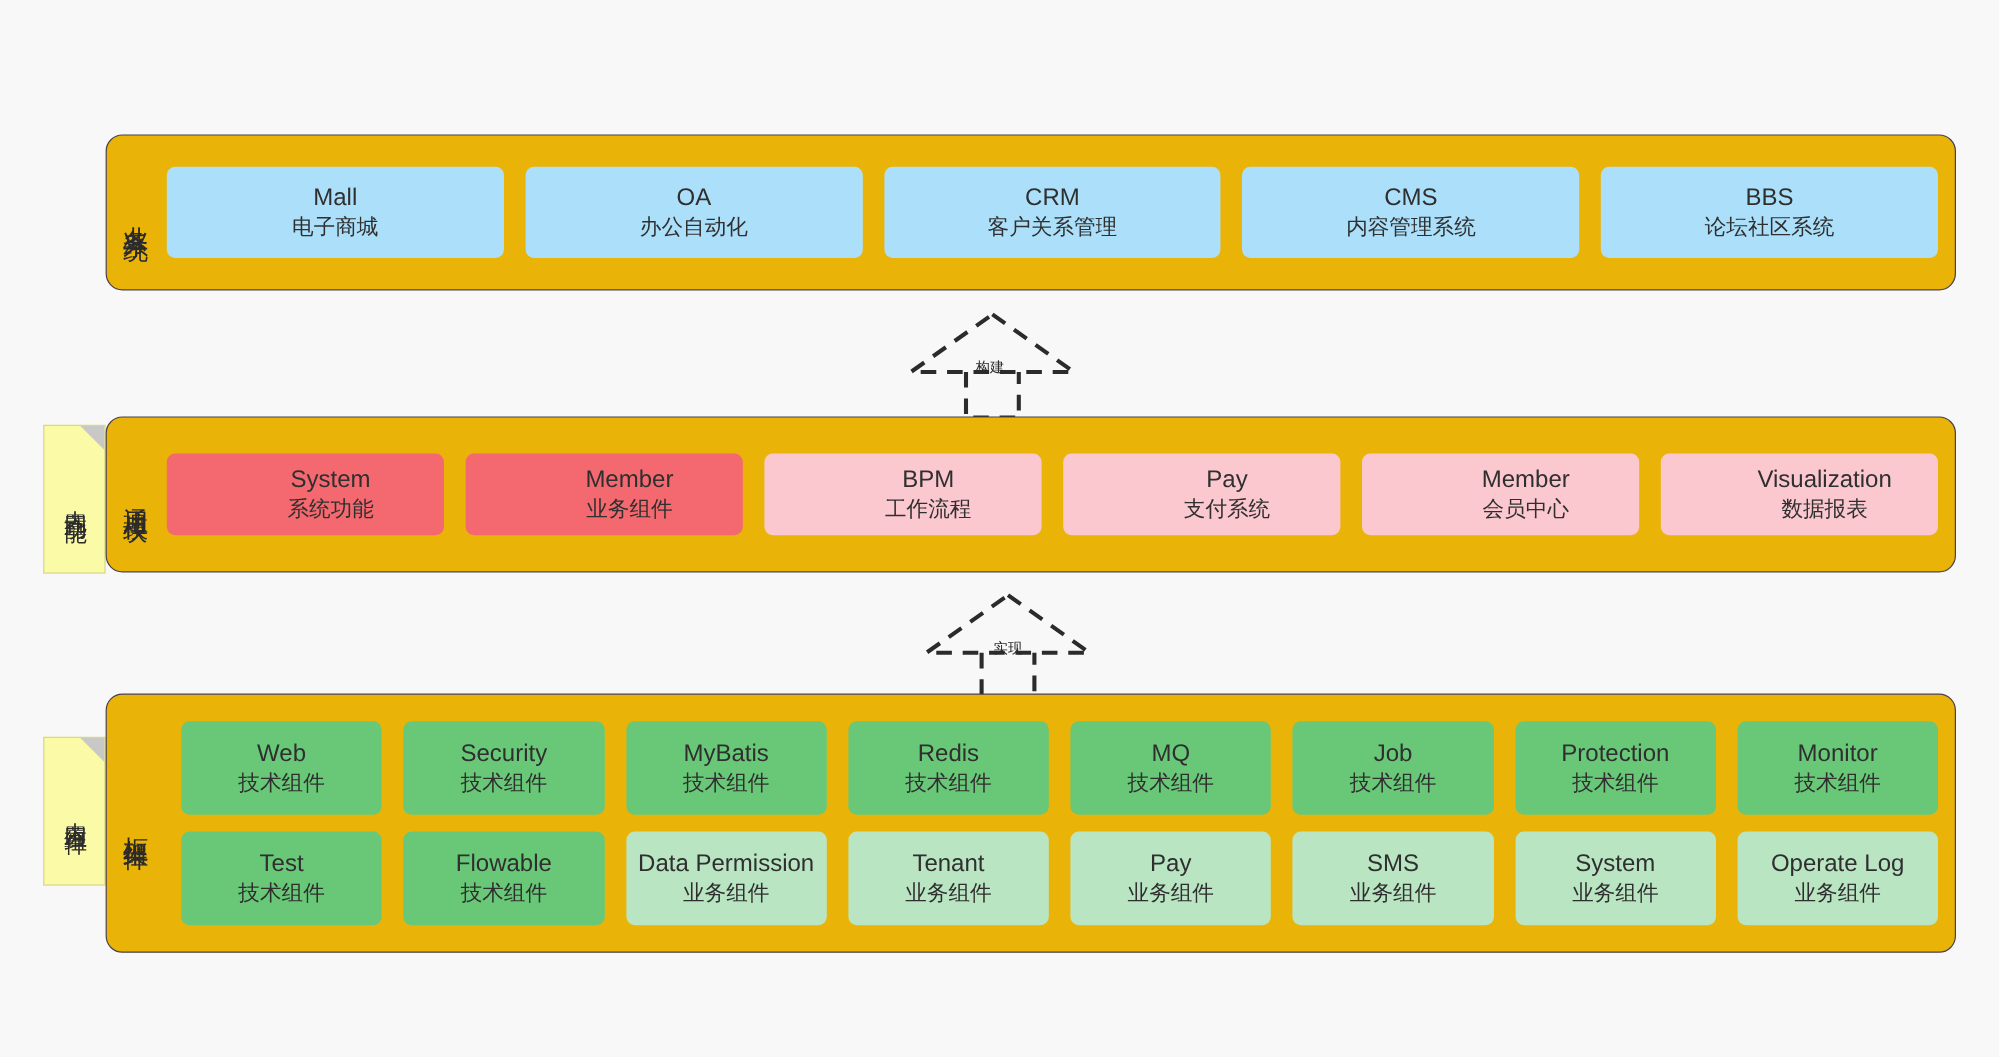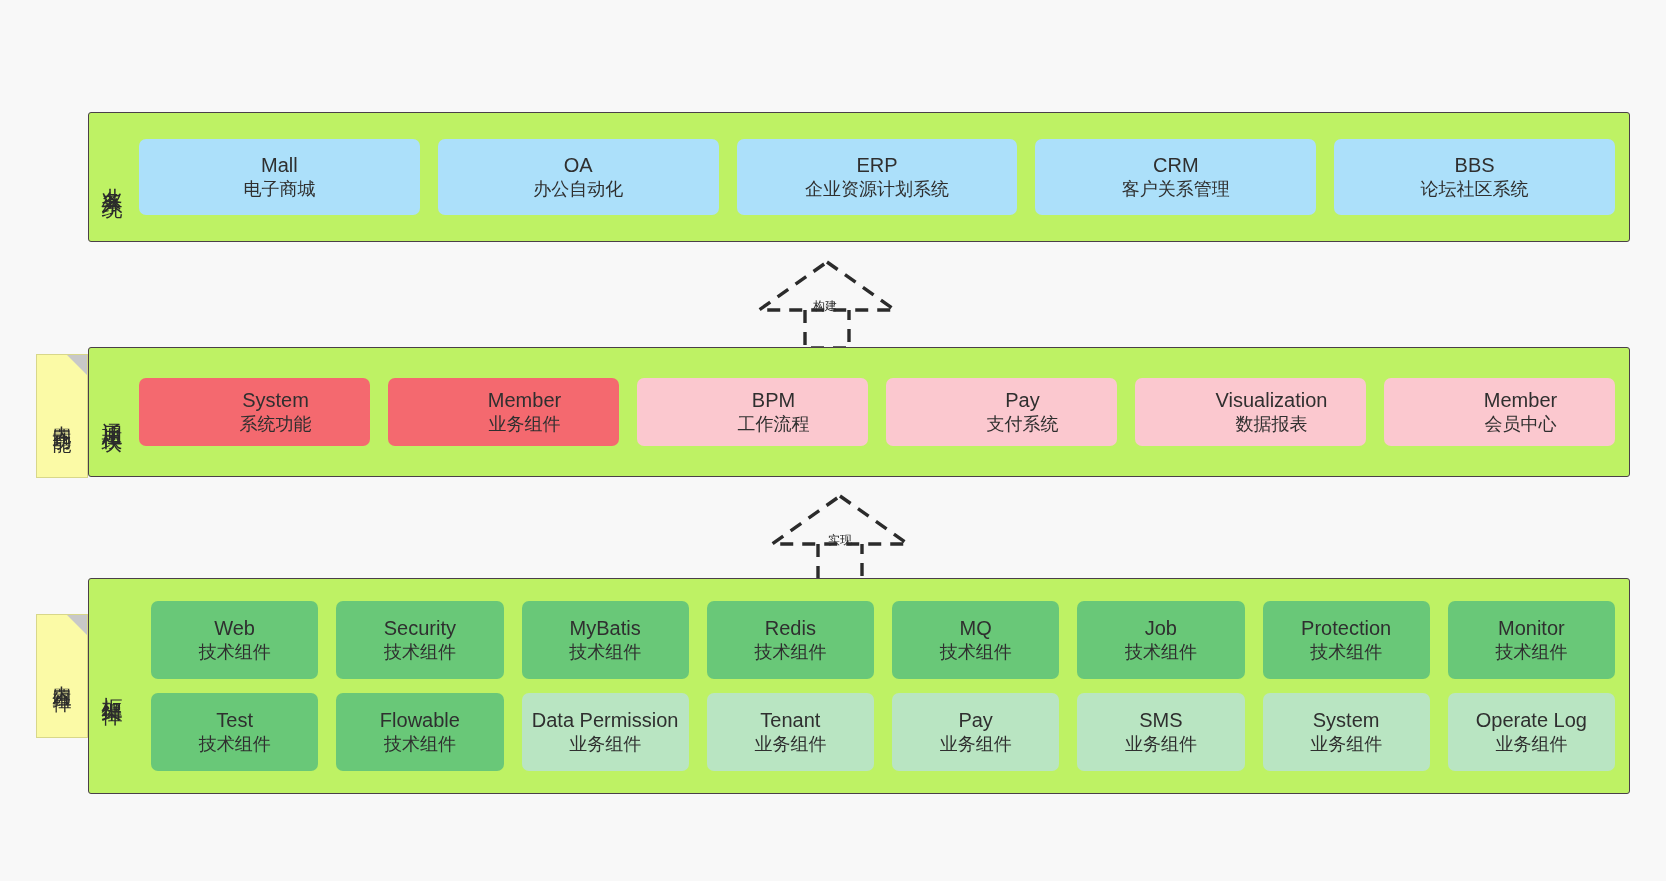--- a/index.html
+++ b/index.html
@@ -19,23 +19,23 @@
 
   .canvas {
     position: absolute;
     inset: 0;
   }
 
   
   .layer {
     position: absolute;
     box-sizing: border-box;
-    background: #bef264;
+    background: #eab308;
     border: 1.6px solid #4a4048;
-    border-radius: 3px;
+    border-radius: 14px;
     display: flex;
     align-items: stretch;
   }
 
   
   .layer-title {
     flex: 0 0 auto;
     width: 46px;
     display: flex;
     align-items: center;
@@ -151,26 +151,26 @@
       <div class="row">
         <div class="box h-biz c-blue">
           <span class="b-title">Mall</span>
           <span class="b-sub">电子商城</span>
         </div>
         <div class="box h-biz c-blue">
           <span class="b-title">OA</span>
           <span class="b-sub">办公自动化</span>
         </div>
         <div class="box h-biz c-blue">
-          <span class="b-title">ERP</span>
-          <span class="b-sub">企业资源计划系统</span>
-        </div>
-        <div class="box h-biz c-blue">
           <span class="b-title">CRM</span>
           <span class="b-sub">客户关系管理</span>
+        </div>
+        <div class="box h-biz c-blue">
+          <span class="b-title">CMS</span>
+          <span class="b-sub">内容管理系统</span>
         </div>
         <div class="box h-biz c-blue">
           <span class="b-title">BBS</span>
           <span class="b-sub">论坛社区系统</span>
         </div>
       </div>
     </div>
   </div>
 
   <div class="connector" style="left:735px; top:258px;">
@@ -200,26 +200,26 @@
         </div>
         <div class="box h-mod c-pink">
           <span class="b-title">BPM</span>
           <span class="b-sub">工作流程</span>
         </div>
         <div class="box h-mod c-pink">
           <span class="b-title">Pay</span>
           <span class="b-sub">支付系统</span>
         </div>
         <div class="box h-mod c-pink">
+          <span class="b-title">Member</span>
+          <span class="b-sub">会员中心</span>
+        </div>
+        <div class="box h-mod c-pink">
           <span class="b-title">Visualization</span>
           <span class="b-sub">数据报表</span>
-        </div>
-        <div class="box h-mod c-pink">
-          <span class="b-title">Member</span>
-          <span class="b-sub">会员中心</span>
         </div>
       </div>
     </div>
   </div>
 
   <div class="connector" style="left:750px; top:492px;">
     <svg width="180" height="110" viewBox="0 0 180 110" aria-hidden="true">
       <path d="M 90 4 L 158 52 L 22 52 Z" fill="none" stroke="#2b2b2b" stroke-width="3.4" stroke-dasharray="13 9" stroke-linejoin="miter"></path>
       <path d="M 68 52 L 68 90 L 112 90 L 112 52" fill="none" stroke="#2b2b2b" stroke-width="3.4" stroke-dasharray="13 9"></path>
     </svg>

